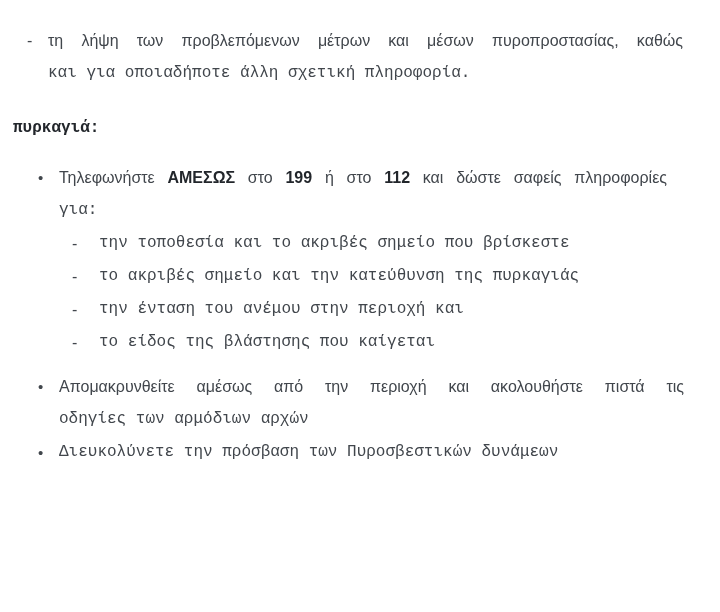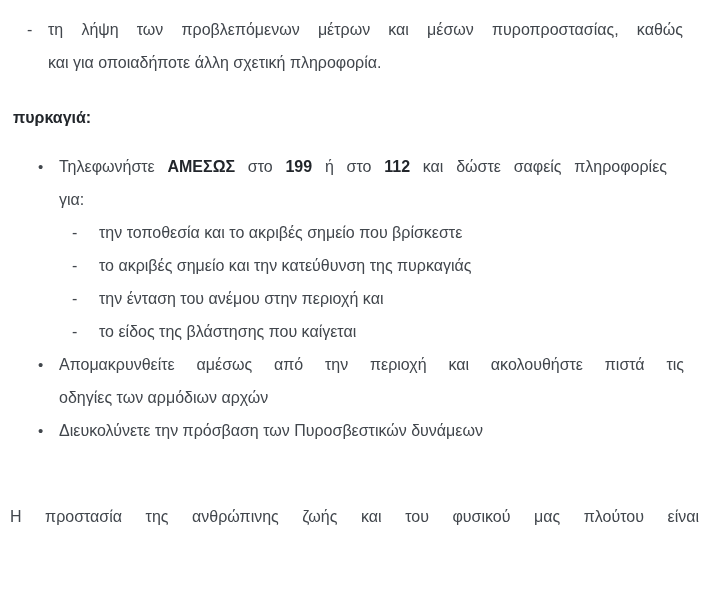--- a/index.html
+++ b/index.html
@@ -22,22 +22,23 @@
     font-family: "Liberation Sans", "DejaVu Sans", sans-serif;
     font-size: 16px;
     line-height: 33px;
     color: var(--body-text);
   }
   
   .jline {
     text-align: justify;
     text-align-last: justify;
     white-space: normal;
+    margin-top: 11px;
   }
-  .pline { text-align: left; }
+  .pline { text-align: left; font-family: Liberation Mono, monospace; }
 
   .b, .heading {
     font-weight: 700;
     color: var(--bold-text);
   }
 
   .item { position: relative; }
   .marker {
     position: absolute;
     top: 0;
@@ -114,16 +115,15 @@
     <div class="jline">Απομακρυνθείτε αμέσως από την περιοχή και ακολουθήστε πιστά τις</div>
     <div class="pline">οδηγίες των αρμόδιων αρχών</div>
   </div>
 
   <div class="item facilitate">
     <span class="marker bullet">•</span>
     <div class="pline">Διευκολύνετε την πρόσβαση των Πυροσβεστικών δυνάμεων</div>
   </div>
 
   <div class="closing">
-    <div class="jline">Η προστασία της ανθρώπινης ζωής και του φυσικού μας πλούτου είναι</div>
   </div>
 
 </div>
 
 </body></html>

